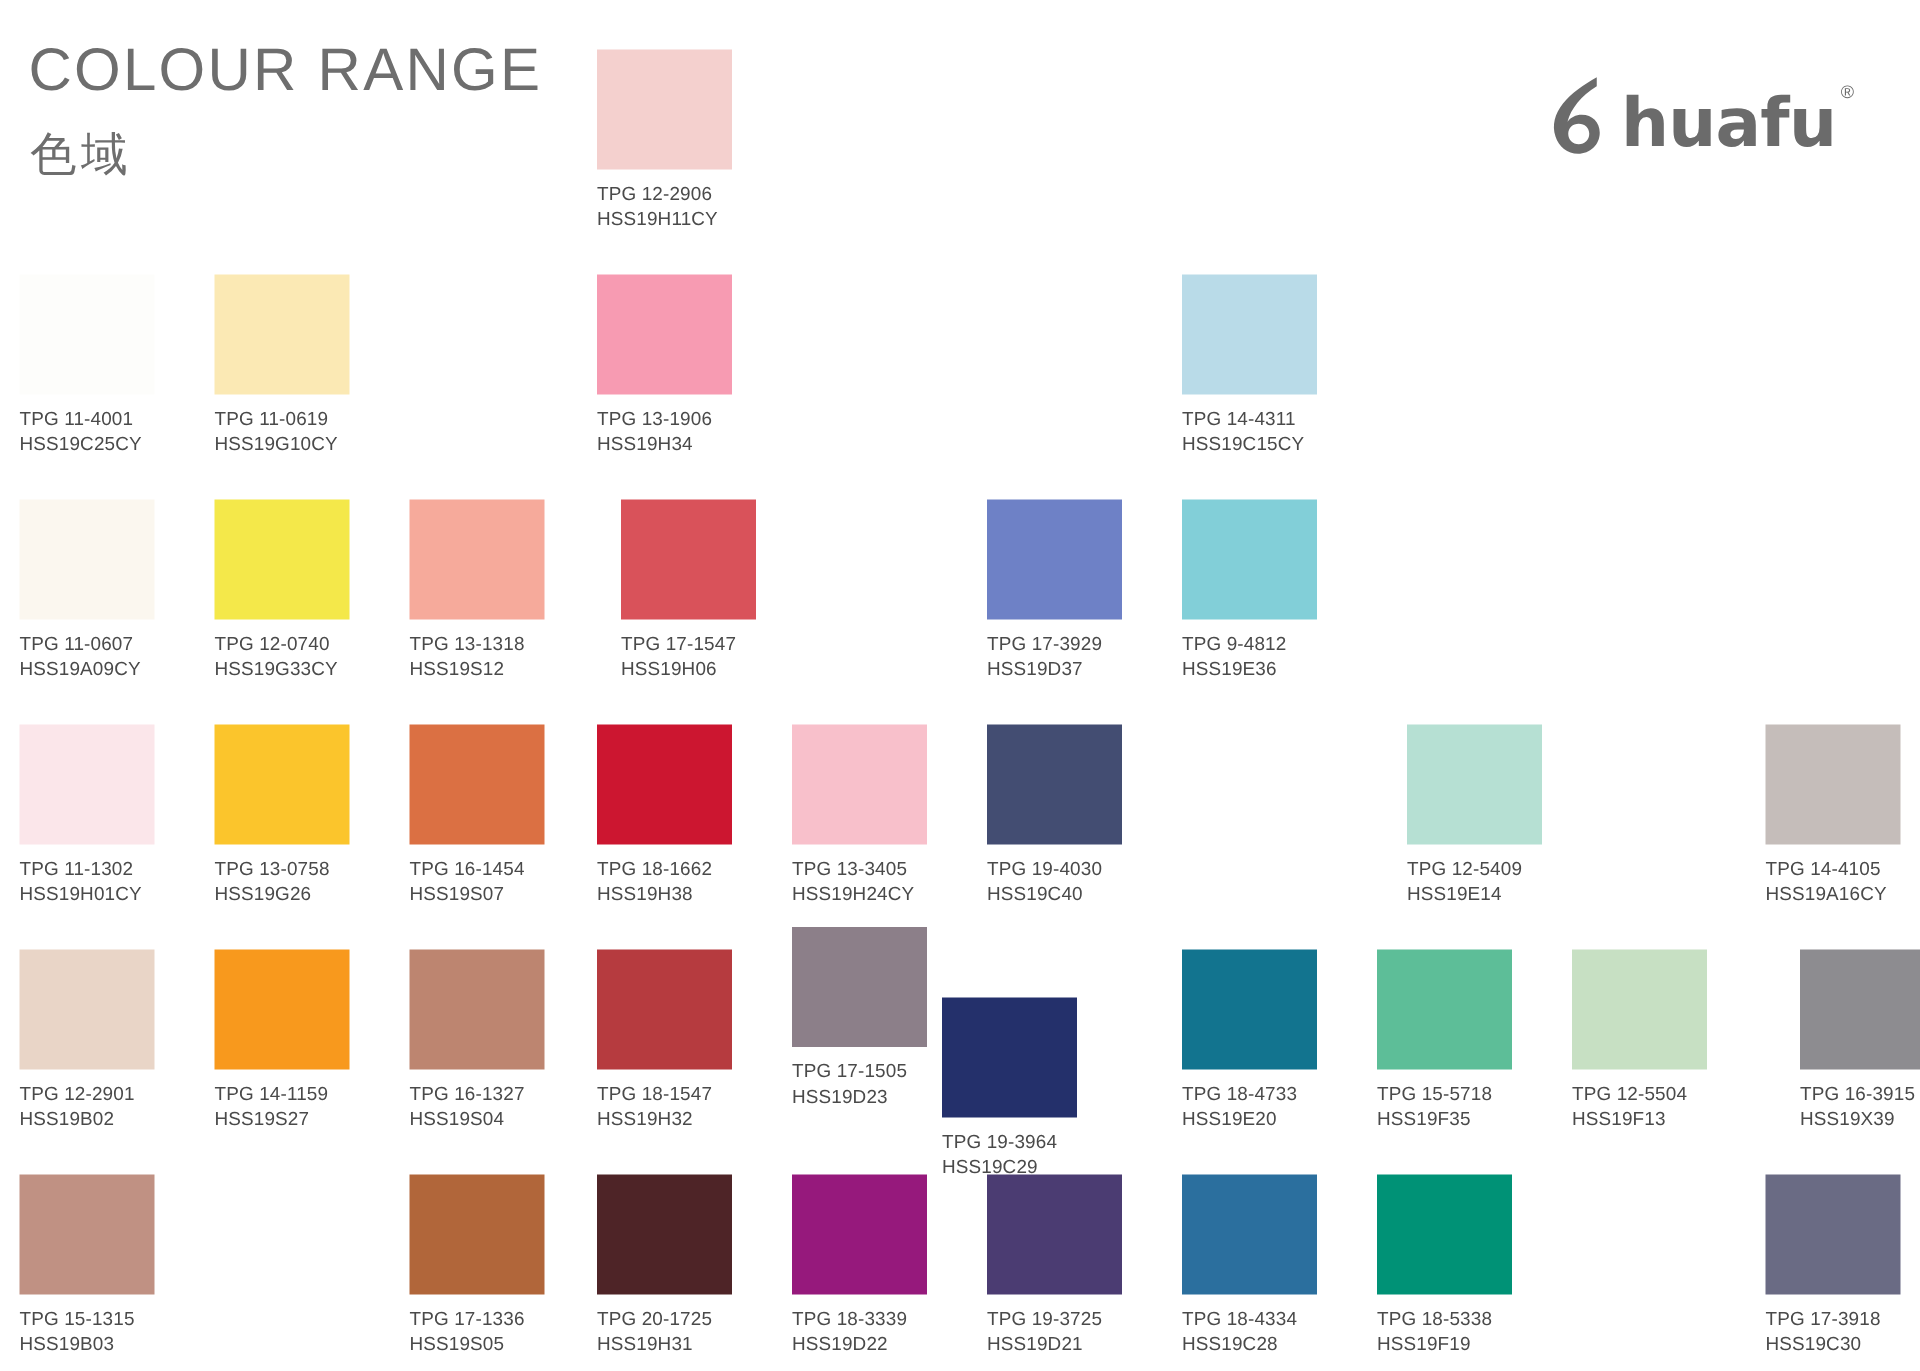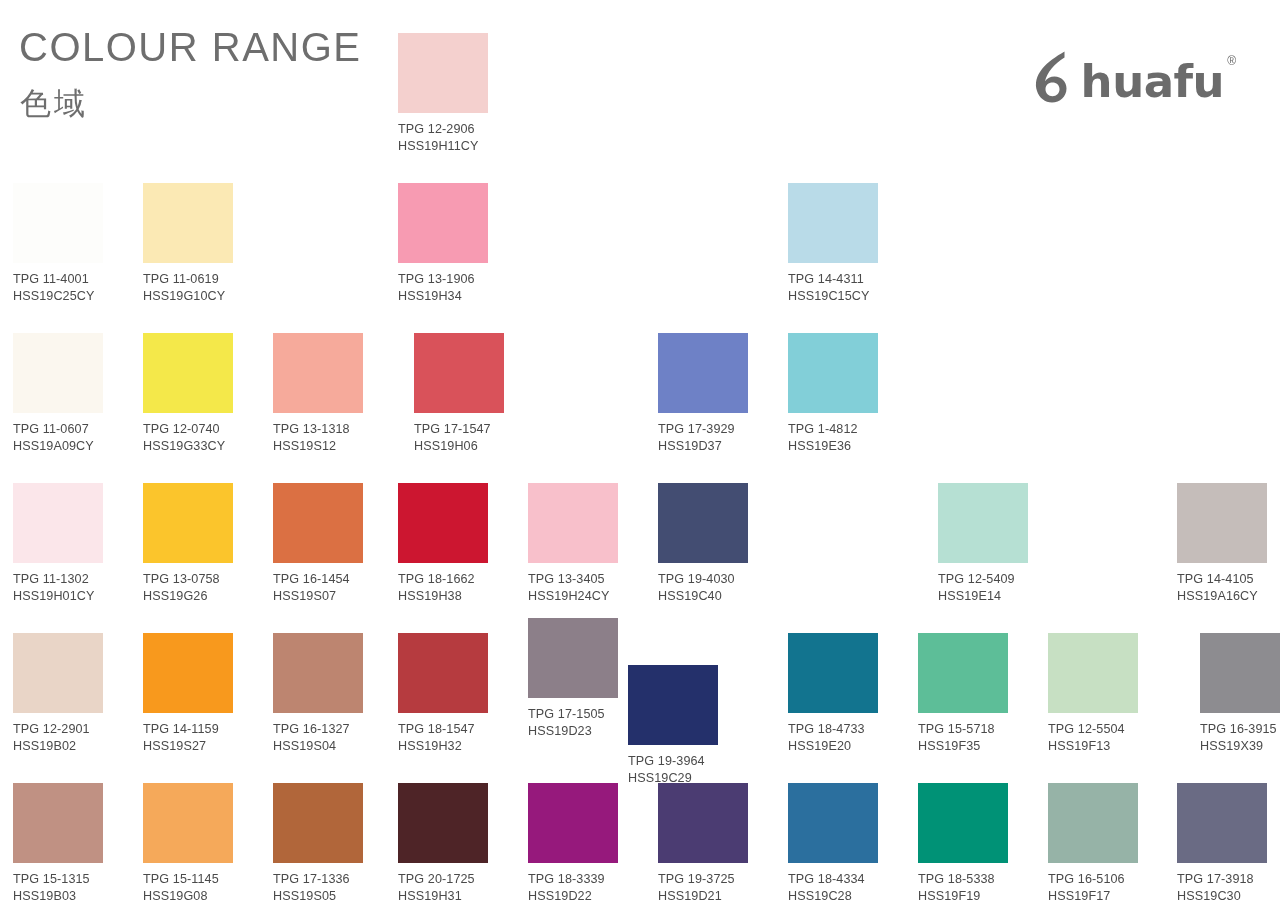--- a/index.html
+++ b/index.html
@@ -191,21 +191,21 @@
     <div class="cell" style="left: 658px; top: 333px;">
       <div class="chip" style="width: 90px; height: 80px; background: rgb(110, 129, 198);"></div>
       <div class="codes">
         <span class="code-line">TPG 17-3929</span>
         <span class="code-line">HSS19D37</span>
       </div>
     </div>
     <div class="cell" style="left: 788px; top: 333px;">
       <div class="chip" style="width: 90px; height: 80px; background: rgb(130, 207, 216);"></div>
       <div class="codes">
-        <span class="code-line">TPG 1-4812</span>
+        <span class="code-line">TPG 9-4812</span>
         <span class="code-line">HSS19E36</span>
       </div>
     </div>
     <div class="cell" style="left: 13px; top: 483px;">
       <div class="chip" style="width: 90px; height: 80px; background: rgb(251, 230, 234);"></div>
       <div class="codes">
         <span class="code-line">TPG 11-1302</span>
         <span class="code-line">HSS19H01CY</span>
       </div>
     </div>
@@ -328,27 +328,20 @@
         <span class="code-line">HSS19X39</span>
       </div>
     </div>
     <div class="cell" style="left: 13px; top: 783px;">
       <div class="chip" style="width: 90px; height: 80px; background: rgb(192, 145, 131);"></div>
       <div class="codes">
         <span class="code-line">TPG 15-1315</span>
         <span class="code-line">HSS19B03</span>
       </div>
     </div>
-    <div class="cell" style="left: 143px; top: 783px;">
-      <div class="chip" style="width: 90px; height: 80px; background: rgb(245, 169, 90);"></div>
-      <div class="codes">
-        <span class="code-line">TPG 15-1145</span>
-        <span class="code-line">HSS19G08</span>
-      </div>
-    </div>
     <div class="cell" style="left: 273px; top: 783px;">
       <div class="chip" style="width: 90px; height: 80px; background: rgb(177, 102, 58);"></div>
       <div class="codes">
         <span class="code-line">TPG 17-1336</span>
         <span class="code-line">HSS19S05</span>
       </div>
     </div>
     <div class="cell" style="left: 398px; top: 783px;">
       <div class="chip" style="width: 90px; height: 80px; background: rgb(78, 36, 39);"></div>
       <div class="codes">
@@ -377,27 +370,20 @@
         <span class="code-line">HSS19C28</span>
       </div>
     </div>
     <div class="cell" style="left: 918px; top: 783px;">
       <div class="chip" style="width: 90px; height: 80px; background: rgb(0, 146, 118);"></div>
       <div class="codes">
         <span class="code-line">TPG 18-5338</span>
         <span class="code-line">HSS19F19</span>
       </div>
     </div>
-    <div class="cell" style="left: 1048px; top: 783px;">
-      <div class="chip" style="width: 90px; height: 80px; background: rgb(150, 179, 167);"></div>
-      <div class="codes">
-        <span class="code-line">TPG 16-5106</span>
-        <span class="code-line">HSS19F17</span>
-      </div>
-    </div>
     <div class="cell" style="left: 1177px; top: 783px;">
       <div class="chip" style="width: 90px; height: 80px; background: rgb(106, 107, 132);"></div>
       <div class="codes">
         <span class="code-line">TPG 17-3918</span>
         <span class="code-line">HSS19C30</span>
       </div>
     </div>
   </div>
 
 </body></html>

